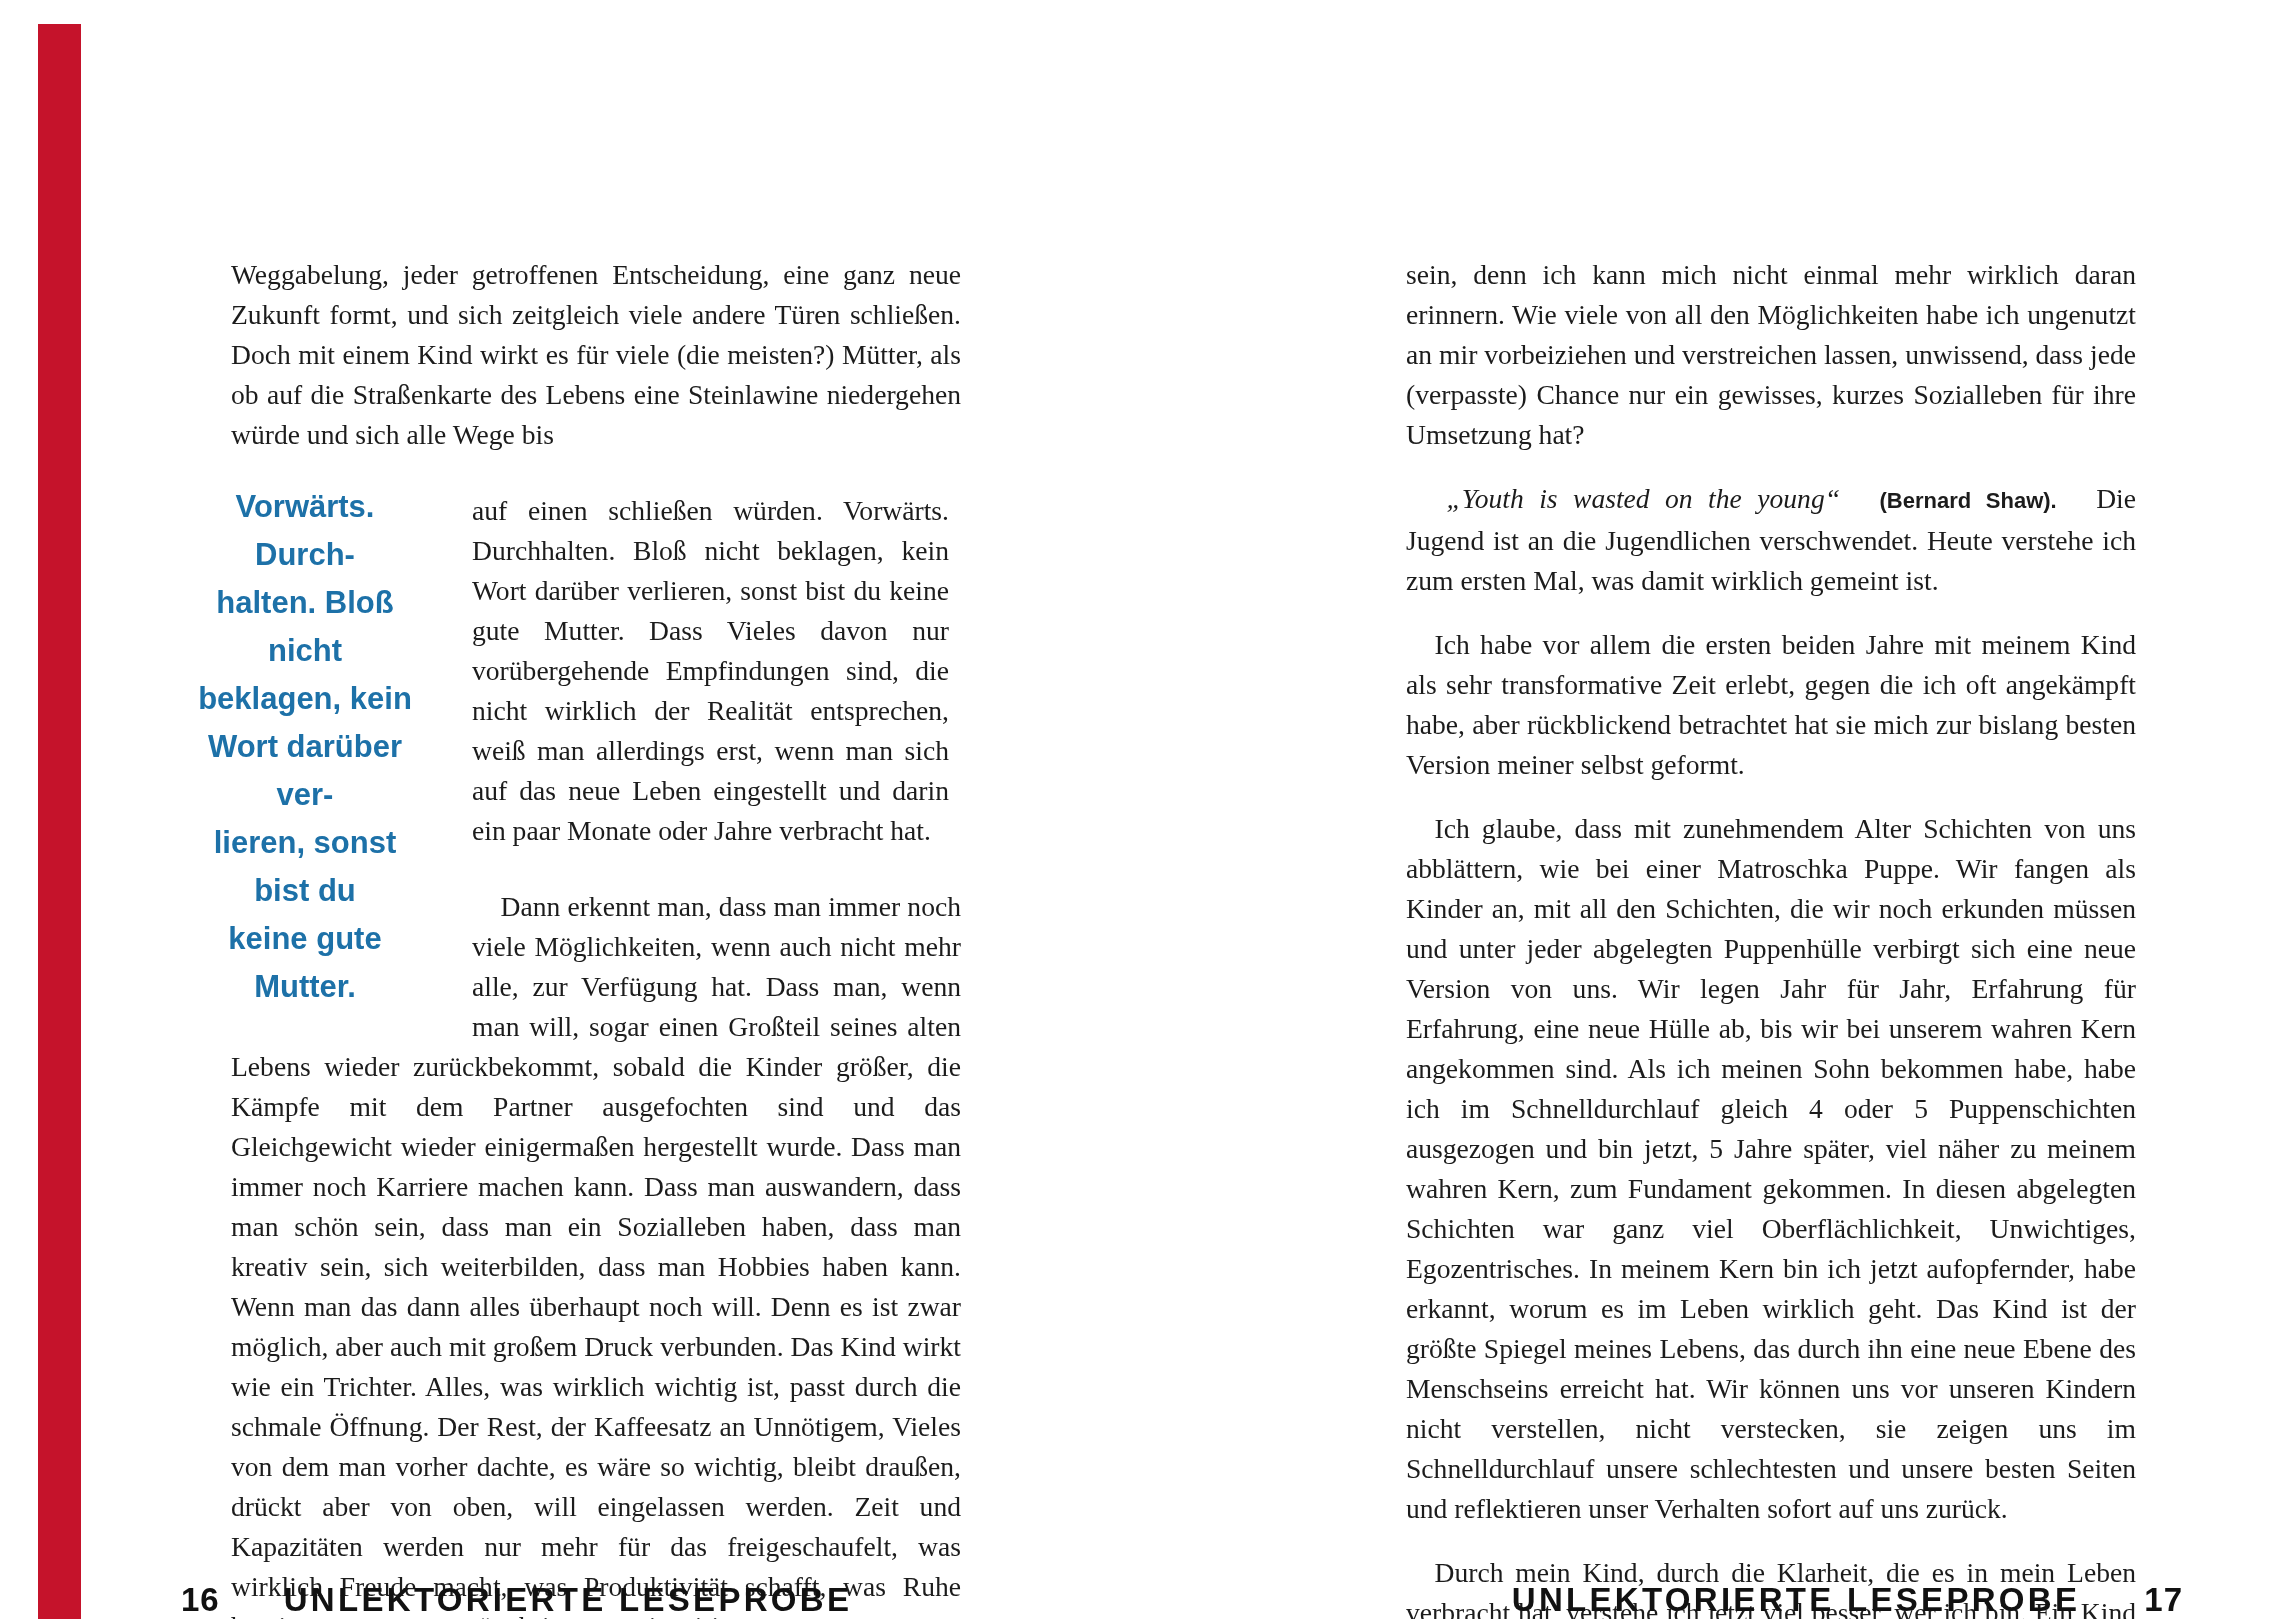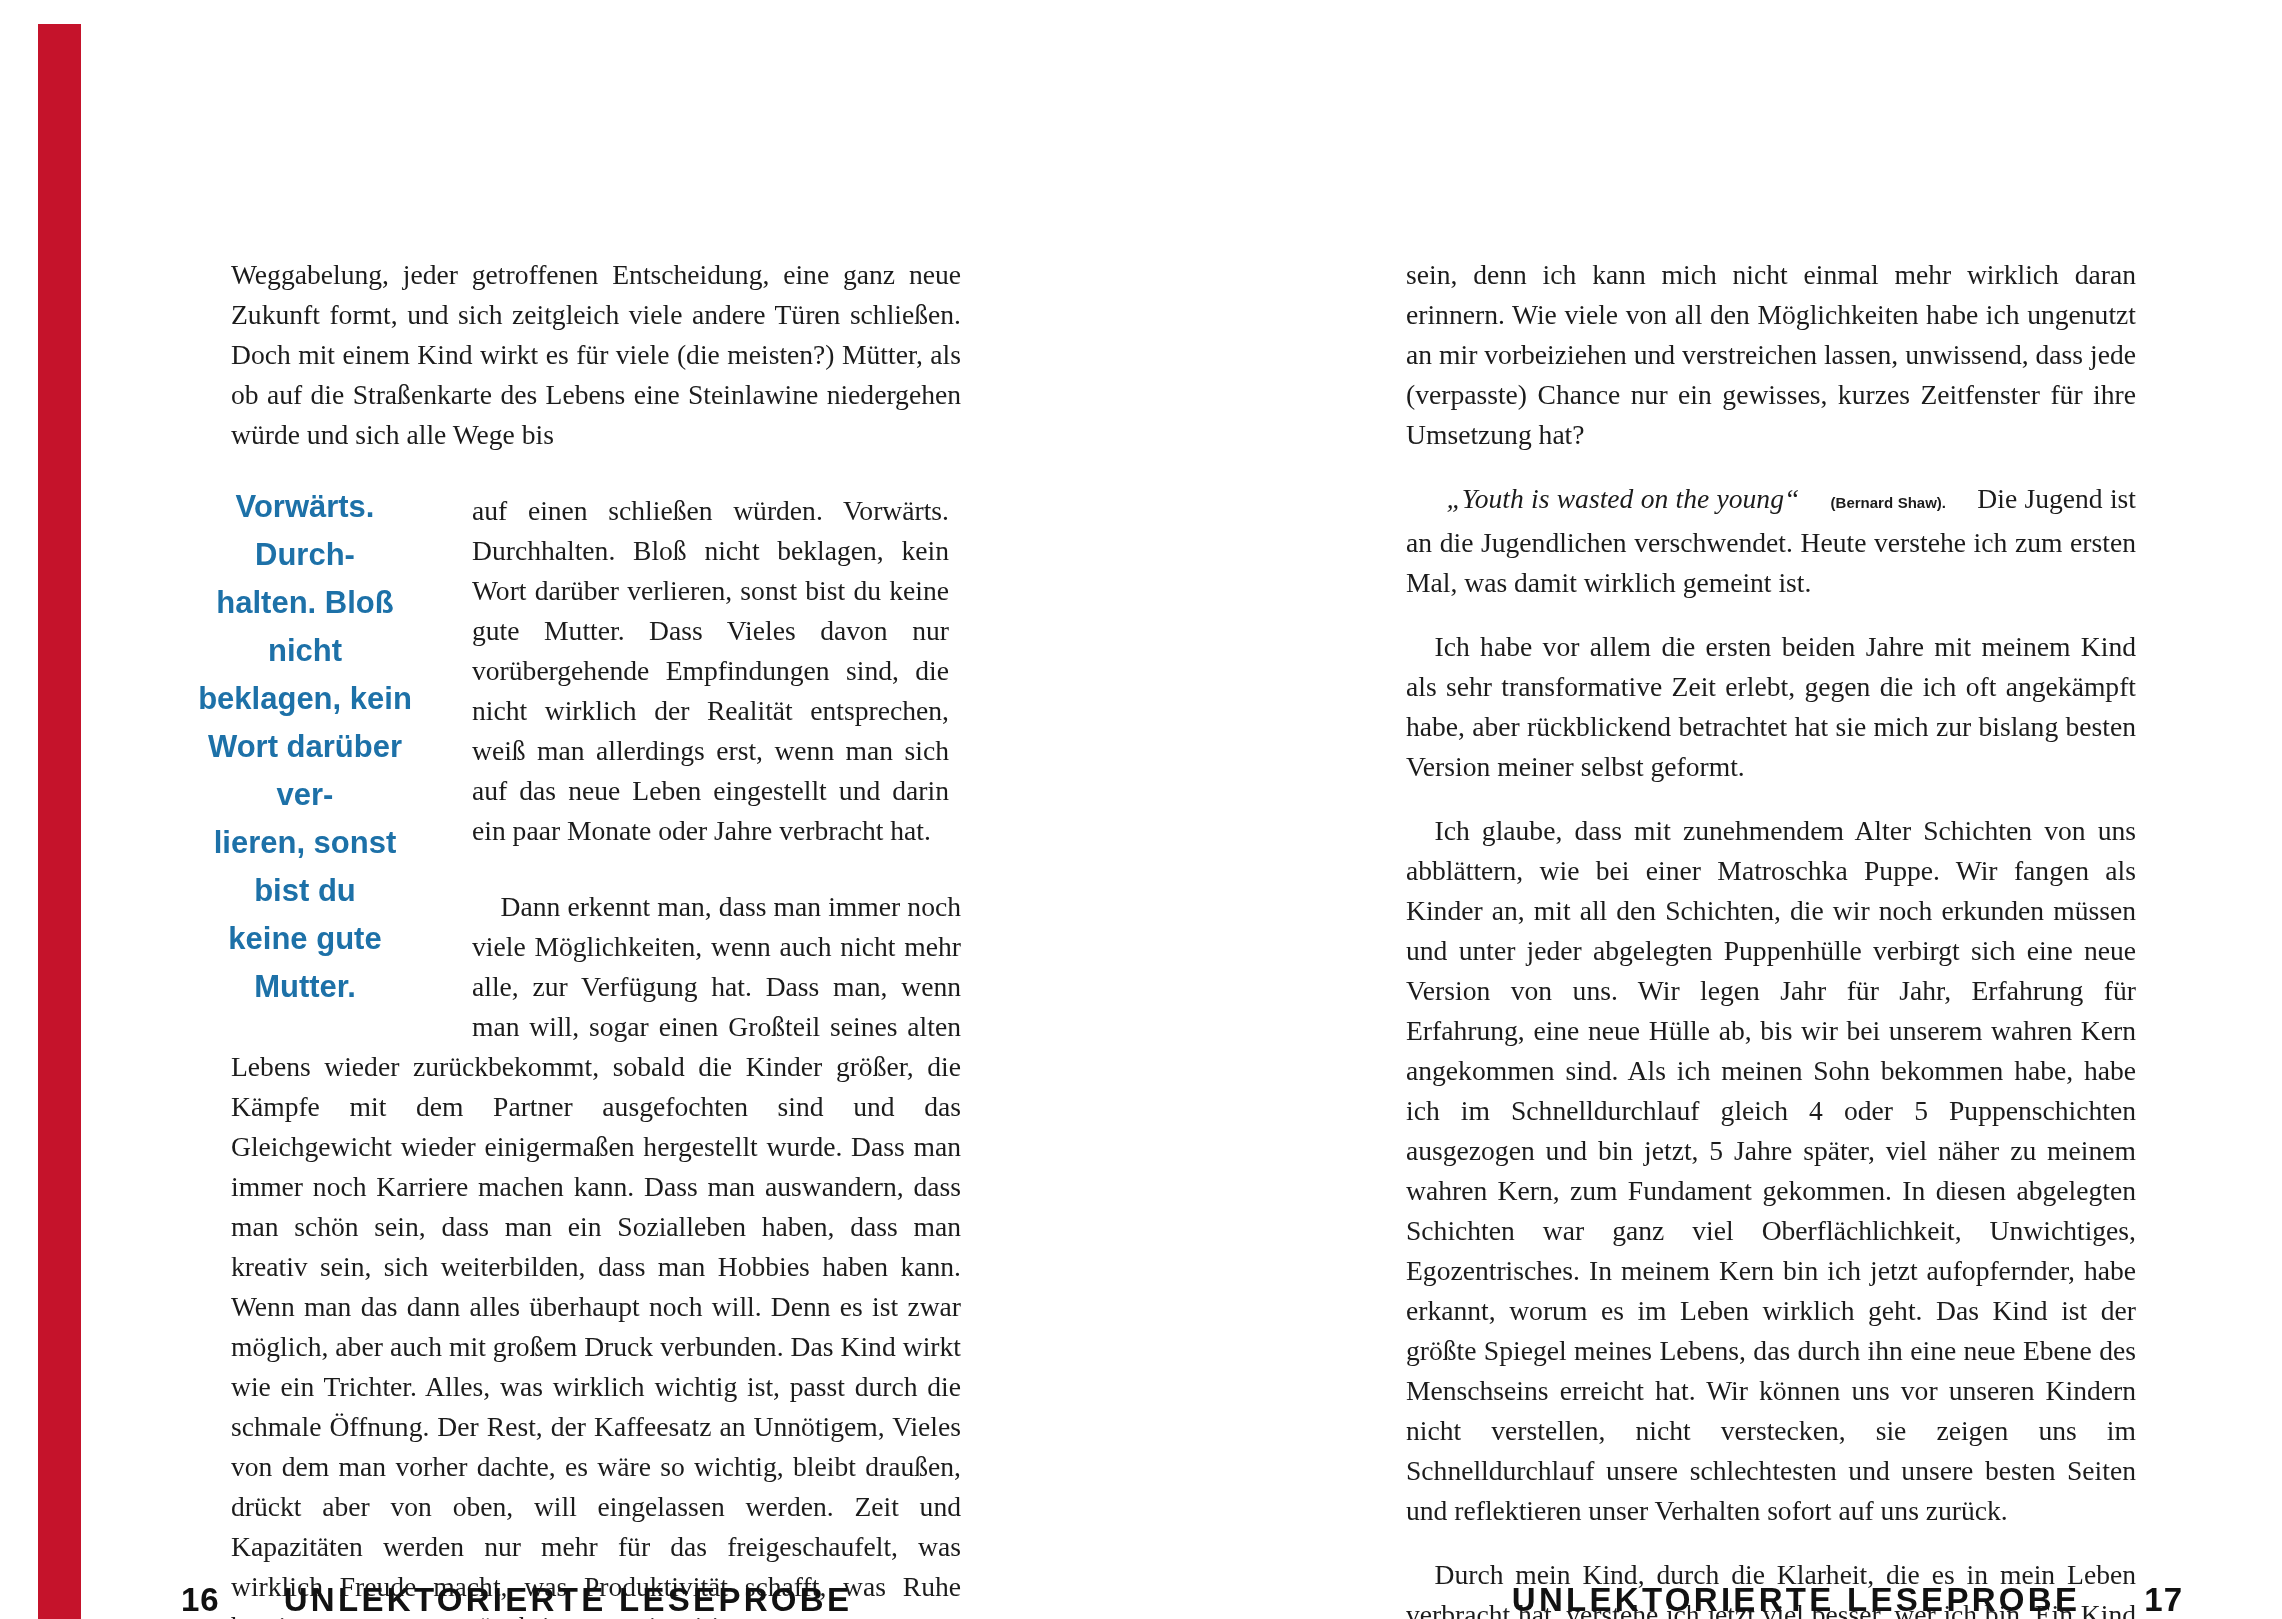--- a/index.html
+++ b/index.html
@@ -56,21 +56,21 @@
     color:var(--quote-blue,#1d71a8);
     text-align:center;
     white-space:pre-line;
     text-indent:0;
   }
   .quote-italic{
     font-style:italic;
   }
   .attribution{
     font-family:"Liberation Sans", sans-serif;
-    font-size:15px;
+    font-size:22px;
     font-weight:600;
     font-style:normal;
   }
   .footer{
     position:absolute;
     top:1533px;
     font-family:"Liberation Sans", sans-serif;
     font-size:33px;
     font-weight:700;
     letter-spacing:3.3px;
@@ -101,21 +101,21 @@
 beklagen, kein
 Wort darüber ver-
 lieren, sonst bist du
 keine gute Mutter.</div>
       <p class="para">auf einen schließen würden. Vorwärts. Durchhalten. Bloß nicht beklagen, kein Wort darüber verlieren, sonst bist du keine gute Mutter. Dass Vieles davon nur vorübergehende Empfindungen sind, die nicht wirklich der Realität entsprechen, weiß man allerdings erst, wenn man sich auf das neue Leben eingestellt und darin ein paar Monate oder Jahre verbracht hat.</p>
     </div>
     <p class="para indent">Dann erkennt man, dass man immer noch viele Möglichkeiten, wenn auch nicht mehr alle, zur Verfügung hat. Dass man, wenn man will, sogar einen Großteil seines alten Lebens wieder zurückbekommt, sobald die Kinder größer, die Kämpfe mit dem Partner ausgefochten sind und das Gleichgewicht wieder einigermaßen hergestellt wurde. Dass man immer noch Karriere machen kann. Dass man auswandern, dass man schön sein, dass man ein Sozialleben haben, dass man kreativ sein, sich weiterbilden, dass man Hobbies haben kann. Wenn man das dann alles überhaupt noch will. Denn es ist zwar möglich, aber auch mit großem Druck verbunden. Das Kind wirkt wie ein Trichter. Alles, was wirklich wichtig ist, passt durch die schmale Öffnung. Der Rest, der Kaffeesatz an Unnötigem, Vieles von dem man vorher dachte, es wäre so wichtig, bleibt draußen, drückt aber von oben, will eingelassen werden. Zeit und Kapazitäten werden nur mehr für das freigeschaufelt, was wirklich Freude macht, was Produktivität schafft, was Ruhe bereitet, was uns vorwärtsbringt, was inspiriert, was uns guttut.</p>
   </div>
 
   <div class="page-col right">
-    <p class="para">sein, denn ich kann mich nicht einmal mehr wirklich daran erinnern. Wie viele von all den Möglichkeiten habe ich ungenutzt an mir vorbeiziehen und verstreichen lassen, unwissend, dass jede (verpasste) Chance nur ein gewisses, kurzes Zeitfenster für ihre Umsetzung hat?</p>
+    <p class="para">sein, denn ich kann mich nicht einmal mehr wirklich daran erinnern. Wie viele von all den Möglichkeiten habe ich ungenutzt an mir vorbeiziehen und verstreichen lassen, unwissend, dass jede (verpasste) Chance nur ein gewisses, kurzes Sozialleben für ihre Umsetzung hat?</p>
     <p class="para indent">
       <span class="quote-italic">„Youth is wasted on the young“</span>
       <span class="attribution">(Bernard Shaw).</span>
       <span>Die Jugend ist an die Jugendlichen verschwendet. Heute verstehe ich zum ersten Mal, was damit wirklich gemeint ist.</span>
     </p>
     <p class="para indent">Ich habe vor allem die ersten beiden Jahre mit meinem Kind als sehr transformative Zeit erlebt, gegen die ich oft angekämpft habe, aber rückblickend betrachtet hat sie mich zur bislang besten Version meiner selbst geformt.</p>
     <p class="para indent">Ich glaube, dass mit zunehmendem Alter Schichten von uns abblättern, wie bei einer Matroschka Puppe. Wir fangen als Kinder an, mit all den Schichten, die wir noch erkunden müssen und unter jeder abgelegten Puppenhülle verbirgt sich eine neue Version von uns. Wir legen Jahr für Jahr, Erfahrung für Erfahrung, eine neue Hülle ab, bis wir bei unserem wahren Kern angekommen sind. Als ich meinen Sohn bekommen habe, habe ich im Schnelldurchlauf gleich 4 oder 5 Puppenschichten ausgezogen und bin jetzt, 5 Jahre später, viel näher zu meinem wahren Kern, zum Fundament gekommen. In diesen abgelegten Schichten war ganz viel Oberflächlichkeit, Unwichtiges, Egozentrisches. In meinem Kern bin ich jetzt aufopfernder, habe erkannt, worum es im Leben wirklich geht. Das Kind ist der größte Spiegel meines Lebens, das durch ihn eine neue Ebene des Menschseins erreicht hat. Wir können uns vor unseren Kindern nicht verstellen, nicht verstecken, sie zeigen uns im Schnelldurchlauf unsere schlechtesten und unsere besten Seiten und reflektieren unser Verhalten sofort auf uns zurück.</p>
     <p class="para indent">Durch mein Kind, durch die Klarheit, die es in mein Leben verbracht hat, verstehe ich jetzt viel besser, wer ich bin. Ein Kind großzuziehen, ist nicht nur anstrengend, sondern auch der größte Trost, den einem das Leben schenken kann. ...</p>
   </div>
 

